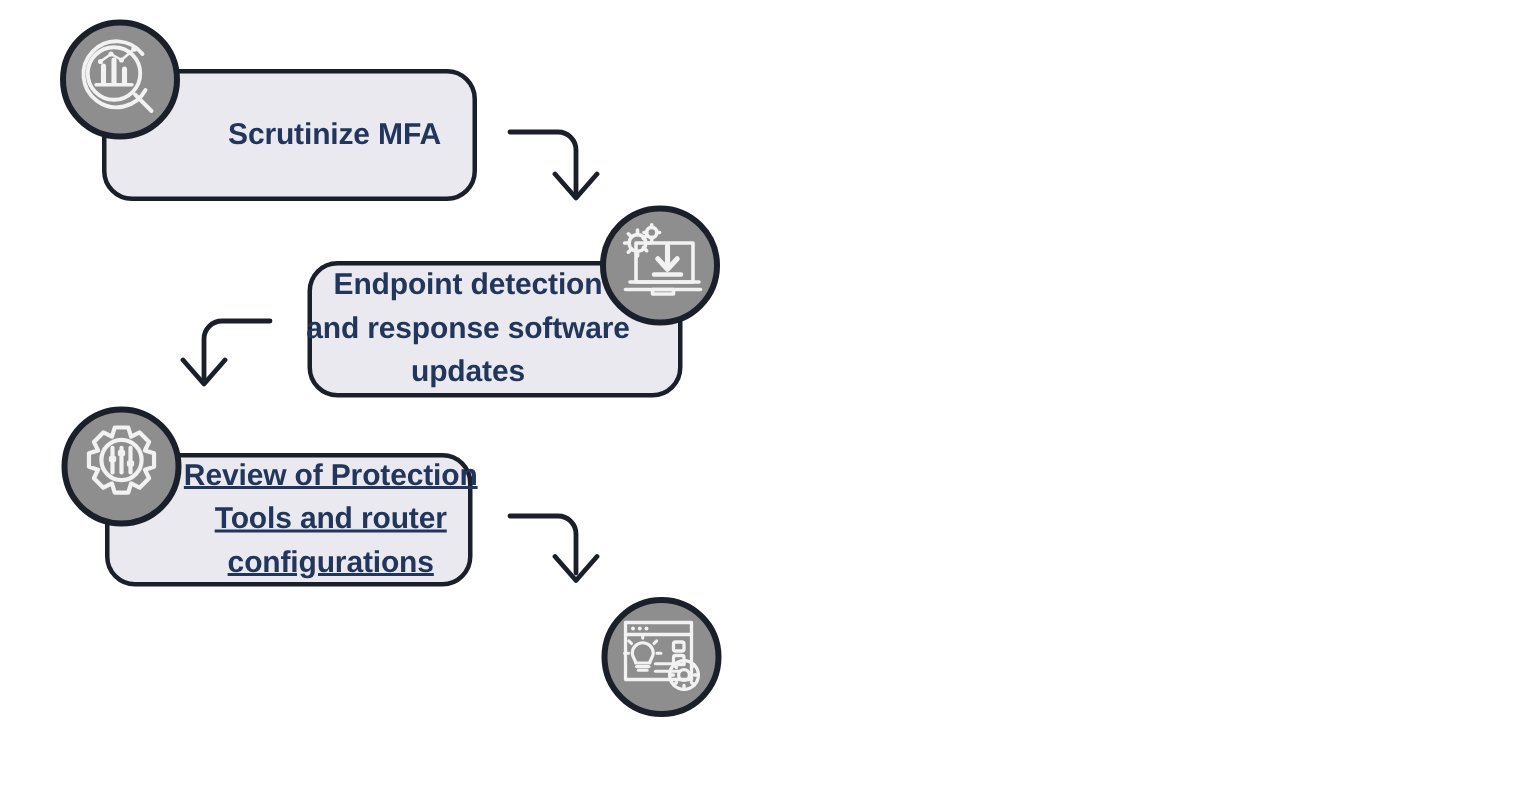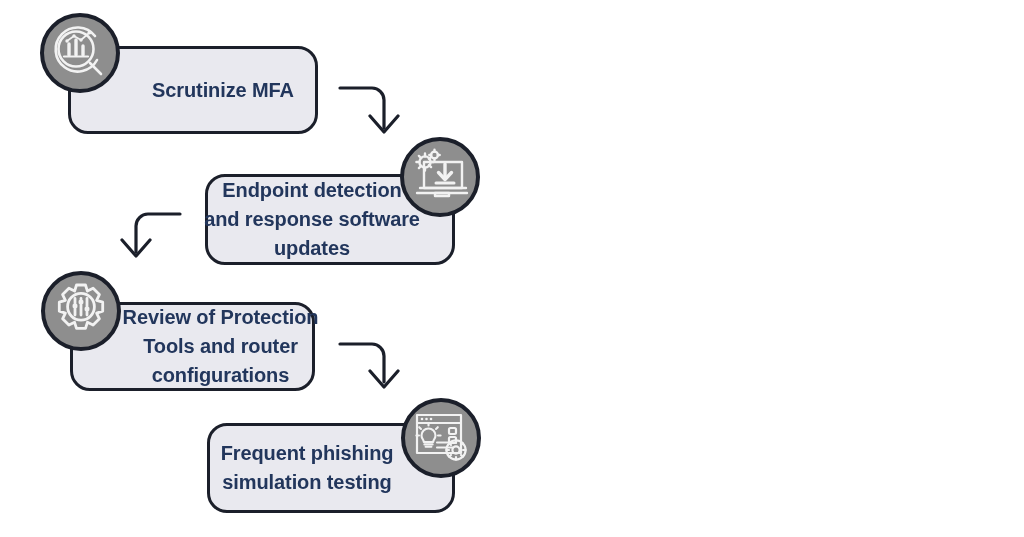--- a/index.html
+++ b/index.html
@@ -46,21 +46,21 @@
   }
 
   .step-1 { left: 68px;  top: 46px;  width: 250px; height: 88px; }
   .step-2 { left: 205px; top: 174px; width: 250px; height: 91px; }
   .step-3 { left: 70px;  top: 302px; width: 245px; height: 89px; }
   .step-4 { left: 207px; top: 423px; width: 248px; height: 90px; }
 
   
   .step-1 .step-label { transform: translate(30px, 0); }
   .step-2 .step-label { transform: translate(-18px, 0); }
-  .step-3 .step-label { transform: translate(28px, 0); }
+  .step-3 .step-label { transform: translate(28px, 0); text-decoration: underline; }
   .step-4 .step-label { transform: translate(-24px, 0); }
 
   
   .icon-badge {
     position: absolute;
     width: 80px;
     height: 80px;
     border-radius: 50%;
     background: #8e8e8e;
     border: 4px solid #1b1f2a;
@@ -184,24 +184,20 @@
         <path d="M35 16.5 V33"></path>
       </g>
       <g fill="#f2f2f2">
         <rect x="20.6" y="22" width="4.8" height="4" rx="1"></rect>
         <rect x="26.6" y="18" width="4.8" height="4" rx="1"></rect>
         <rect x="32.6" y="25" width="4.8" height="4" rx="1"></rect>
       </g>
     </svg>
   </div>
 
-  <div class="step step-4">
-    <div class="step-label">Frequent phishing
-simulation testing</div>
-  </div>
   <div class="icon-badge badge-4">
     <svg width="60" height="58" viewBox="0 0 60 58">
       <g fill="none" stroke="#f2f2f2" stroke-width="2.2" stroke-linecap="round" stroke-linejoin="round">
 
         <path d="M6 6 H50 V44 H6 Z"></path>
         <path d="M6 14 H50"></path>
       </g>
       <g fill="#f2f2f2">
         <circle cx="11" cy="10" r="1.3"></circle>
         <circle cx="15.5" cy="10" r="1.3"></circle>

